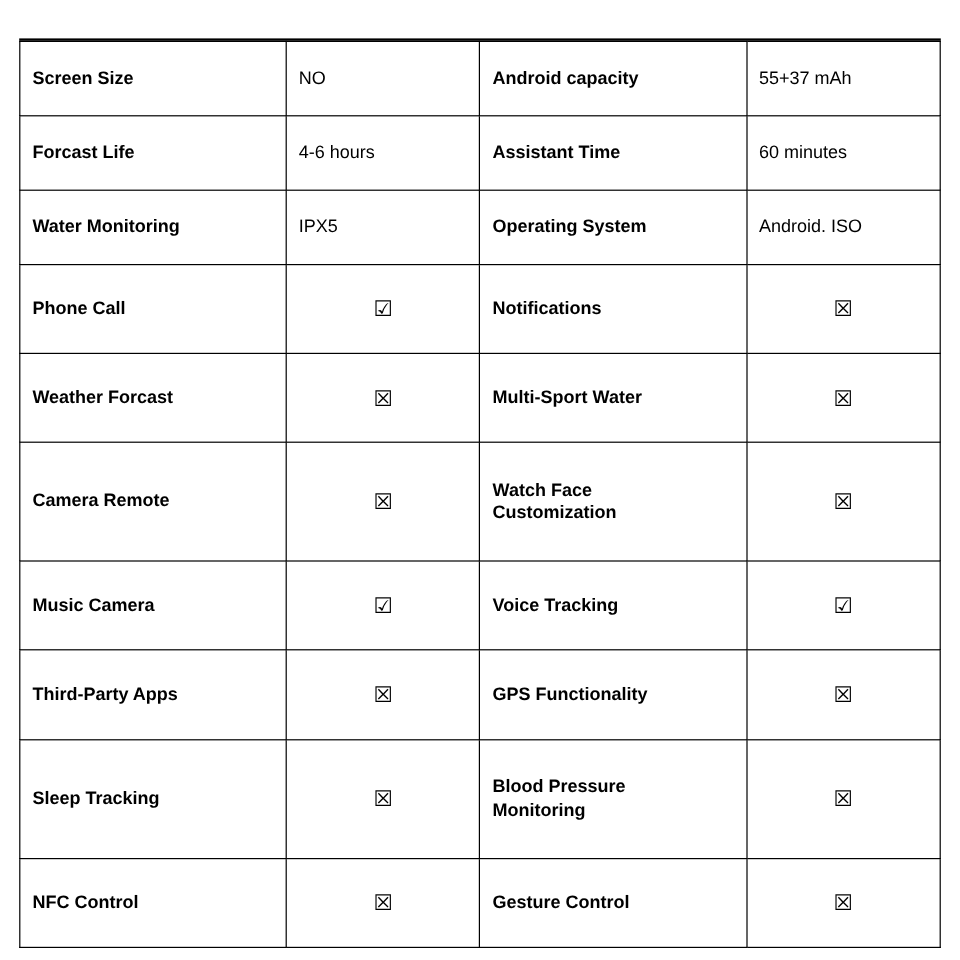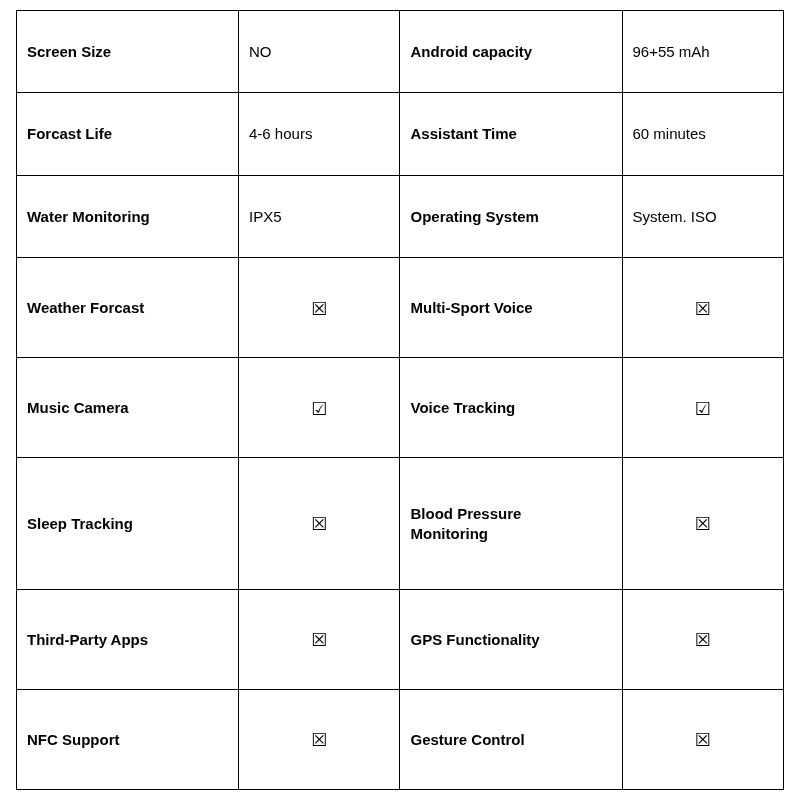--- a/index.html
+++ b/index.html
@@ -8,21 +8,21 @@
       height: 800px;
       background: #fff;
       font-family: Arial, sans-serif;
       overflow: hidden;
     }
     .page {
       width: 800px;
       height: 800px;
       padding: 10px 16px;
       display: flex;
-      flex-direction: row;
+      flex-direction: column;
     }
     .title {
       text-align: center;
       font-size: 36px;
       font-weight: bold;
       padding: 12px 0 10px 0;
       border-bottom: 2px solid #000;
     }
     table {
       width: 100%;
@@ -57,59 +57,71 @@
 <body>
 
 <div class="page">
   <div class="title"></div>
   <table>
     <tbody id="table-body">
         <tr>
           <td class="label">Screen Size</td>
           <td class="value">NO</td>
           <td class="label">Android capacity</td>
-          <td class="value">96+55 mAh</td>
+          <td class="value">55+37 mAh</td>
         </tr>
         <tr>
           <td class="label">Forcast Life</td>
           <td class="value">4-6 hours</td>
           <td class="label">Assistant Time</td>
           <td class="value">60 minutes</td>
         </tr>
         <tr>
           <td class="label">Water Monitoring</td>
           <td class="value">IPX5</td>
           <td class="label">Operating System</td>
-          <td class="value">System. ISO</td>
+          <td class="value">Android. ISO</td>
+        </tr>
+        <tr>
+          <td class="label">Phone Call</td>
+          <td class="icon-cell"><span class="check-icon">☑</span></td>
+          <td class="label">Notifications</td>
+          <td class="icon-cell"><span class="check-icon">☒</span></td>
         </tr>
         <tr>
           <td class="label">Weather Forcast</td>
           <td class="icon-cell"><span class="check-icon">☒</span></td>
-          <td class="label">Multi-Sport Voice</td>
+          <td class="label">Multi-Sport Water</td>
+          <td class="icon-cell"><span class="check-icon">☒</span></td>
+        </tr>
+        <tr>
+          <td class="label">Camera Remote</td>
+          <td class="icon-cell"><span class="check-icon">☒</span></td>
+          <td class="label">Watch Face<br>Customization</td>
           <td class="icon-cell"><span class="check-icon">☒</span></td>
         </tr>
         <tr>
           <td class="label">Music Camera</td>
           <td class="icon-cell"><span class="check-icon">☑</span></td>
           <td class="label">Voice Tracking</td>
           <td class="icon-cell"><span class="check-icon">☑</span></td>
         </tr>
         <tr>
+          <td class="label">Third-Party Apps</td>
+          <td class="icon-cell"><span class="check-icon">☒</span></td>
+          <td class="label">GPS Functionality</td>
+          <td class="icon-cell"><span class="check-icon">☒</span></td>
+        </tr>
+        <tr>
           <td class="label">Sleep Tracking</td>
           <td class="icon-cell"><span class="check-icon">☒</span></td>
           <td class="label">Blood Pressure<br>Monitoring</td>
           <td class="icon-cell"><span class="check-icon">☒</span></td>
         </tr>
         <tr>
-          <td class="label">Third-Party Apps</td>
-          <td class="icon-cell"><span class="check-icon">☒</span></td>
-          <td class="label">GPS Functionality</td>
-          <td class="icon-cell"><span class="check-icon">☒</span></td>
-        </tr>
-        <tr>
-          <td class="label">NFC Support</td>
+          <td class="label">NFC Control</td>
           <td class="icon-cell"><span class="check-icon">☒</span></td>
           <td class="label">Gesture Control</td>
           <td class="icon-cell"><span class="check-icon">☒</span></td>
         </tr>
       </tbody>
   </table>
 </div>
 
 </body></html>

